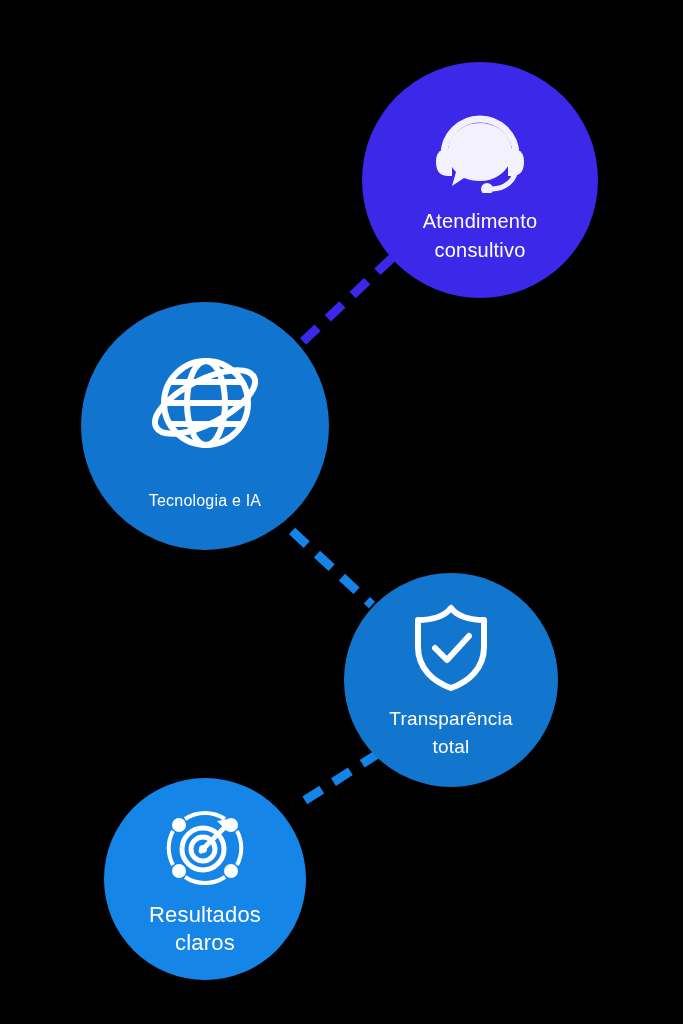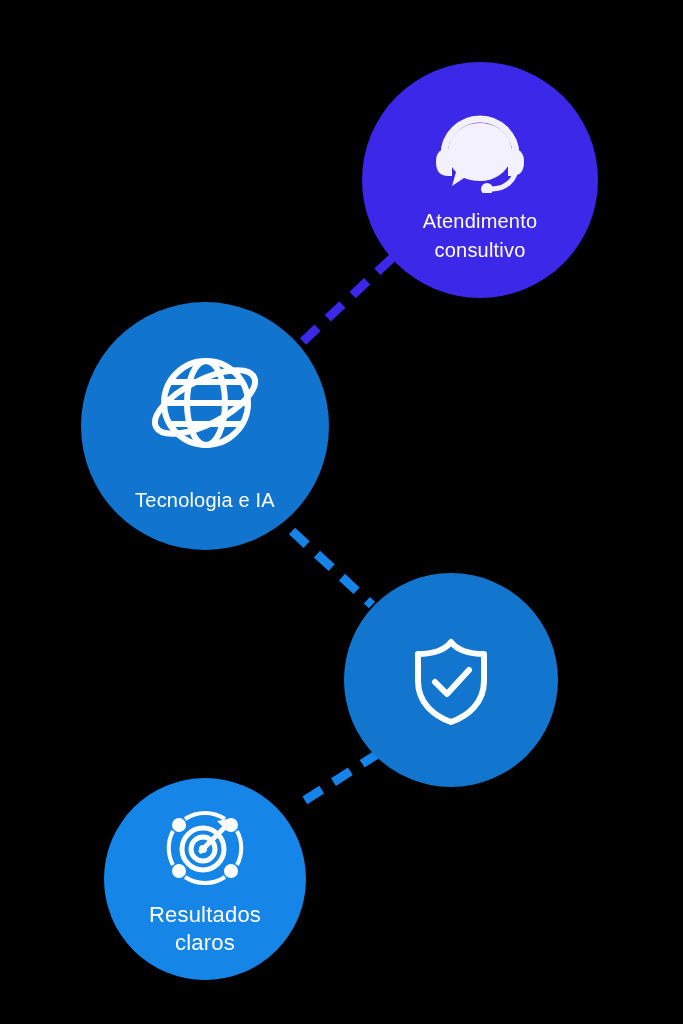--- a/index.html
+++ b/index.html
@@ -63,21 +63,21 @@
   
   #node-tecnologia {
     left: 81px;
     top: 302px;
     width: 248px;
     height: 248px;
     background: #1174ce;
   }
   #node-tecnologia .node-icon { margin-top: 8px; }
   #node-tecnologia .node-label {
-    font-size: 20px;
+    font-size: 16px;
     line-height: 29px;
     margin-top: 24px;
   }
 
   
   #node-transparencia {
     left: 344px;
     top: 573px;
     width: 214px;
     height: 214px;
@@ -158,20 +158,22 @@
   </div>
 
   <div class="node" id="node-transparencia">
     <span class="node-icon">
       <svg width="86" height="90" viewBox="0 0 86 90" fill="none">
         <path d="M43 5 C36 14 24 17 10 17 L10 44 C10 66 26 79 43 85
                  C60 79 76 66 76 44 L76 17 C62 17 50 14 43 5 Z" stroke="#ffffff" stroke-width="6" fill="none" stroke-linejoin="round"></path>
         <path d="M27 45 L39 57 L61 33" stroke="#ffffff" stroke-width="6" fill="none" stroke-linecap="round" stroke-linejoin="round"></path>
       </svg>
     </span>
+    <div class="node-label">Transparência
+total</div>
   </div>
 
   <div class="node" id="node-resultados">
     <span class="node-icon">
       <svg width="88" height="82" viewBox="0 0 88 82" fill="none">
 
         <g stroke="#ffffff" stroke-width="4" fill="none">
           <path d="M24 12 A36 36 0 0 1 64 12"></path>
           <path d="M76 24 A36 36 0 0 1 76 58"></path>
           <path d="M64 70 A36 36 0 0 1 24 70"></path>

